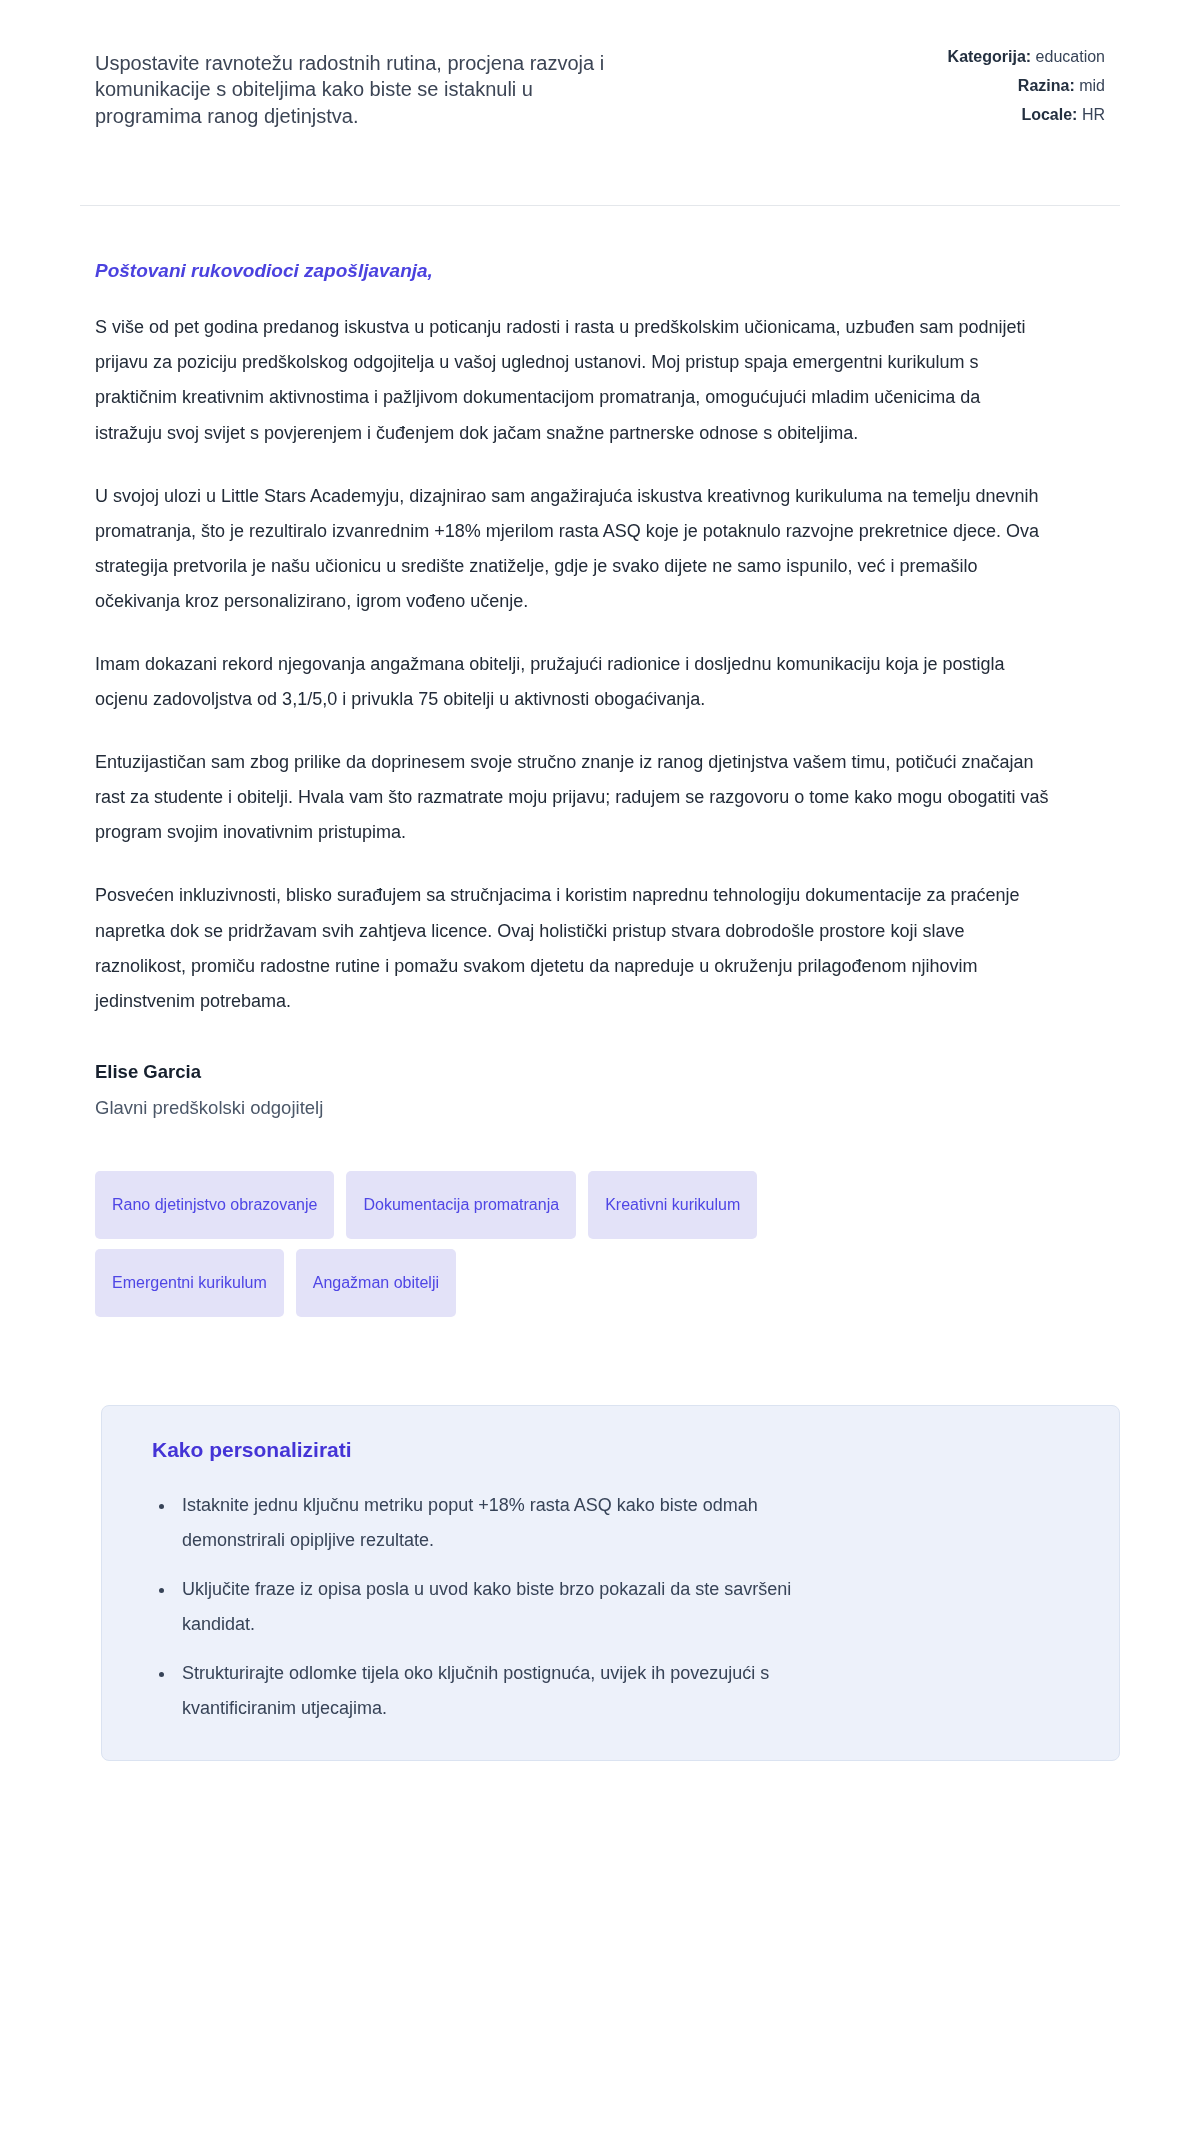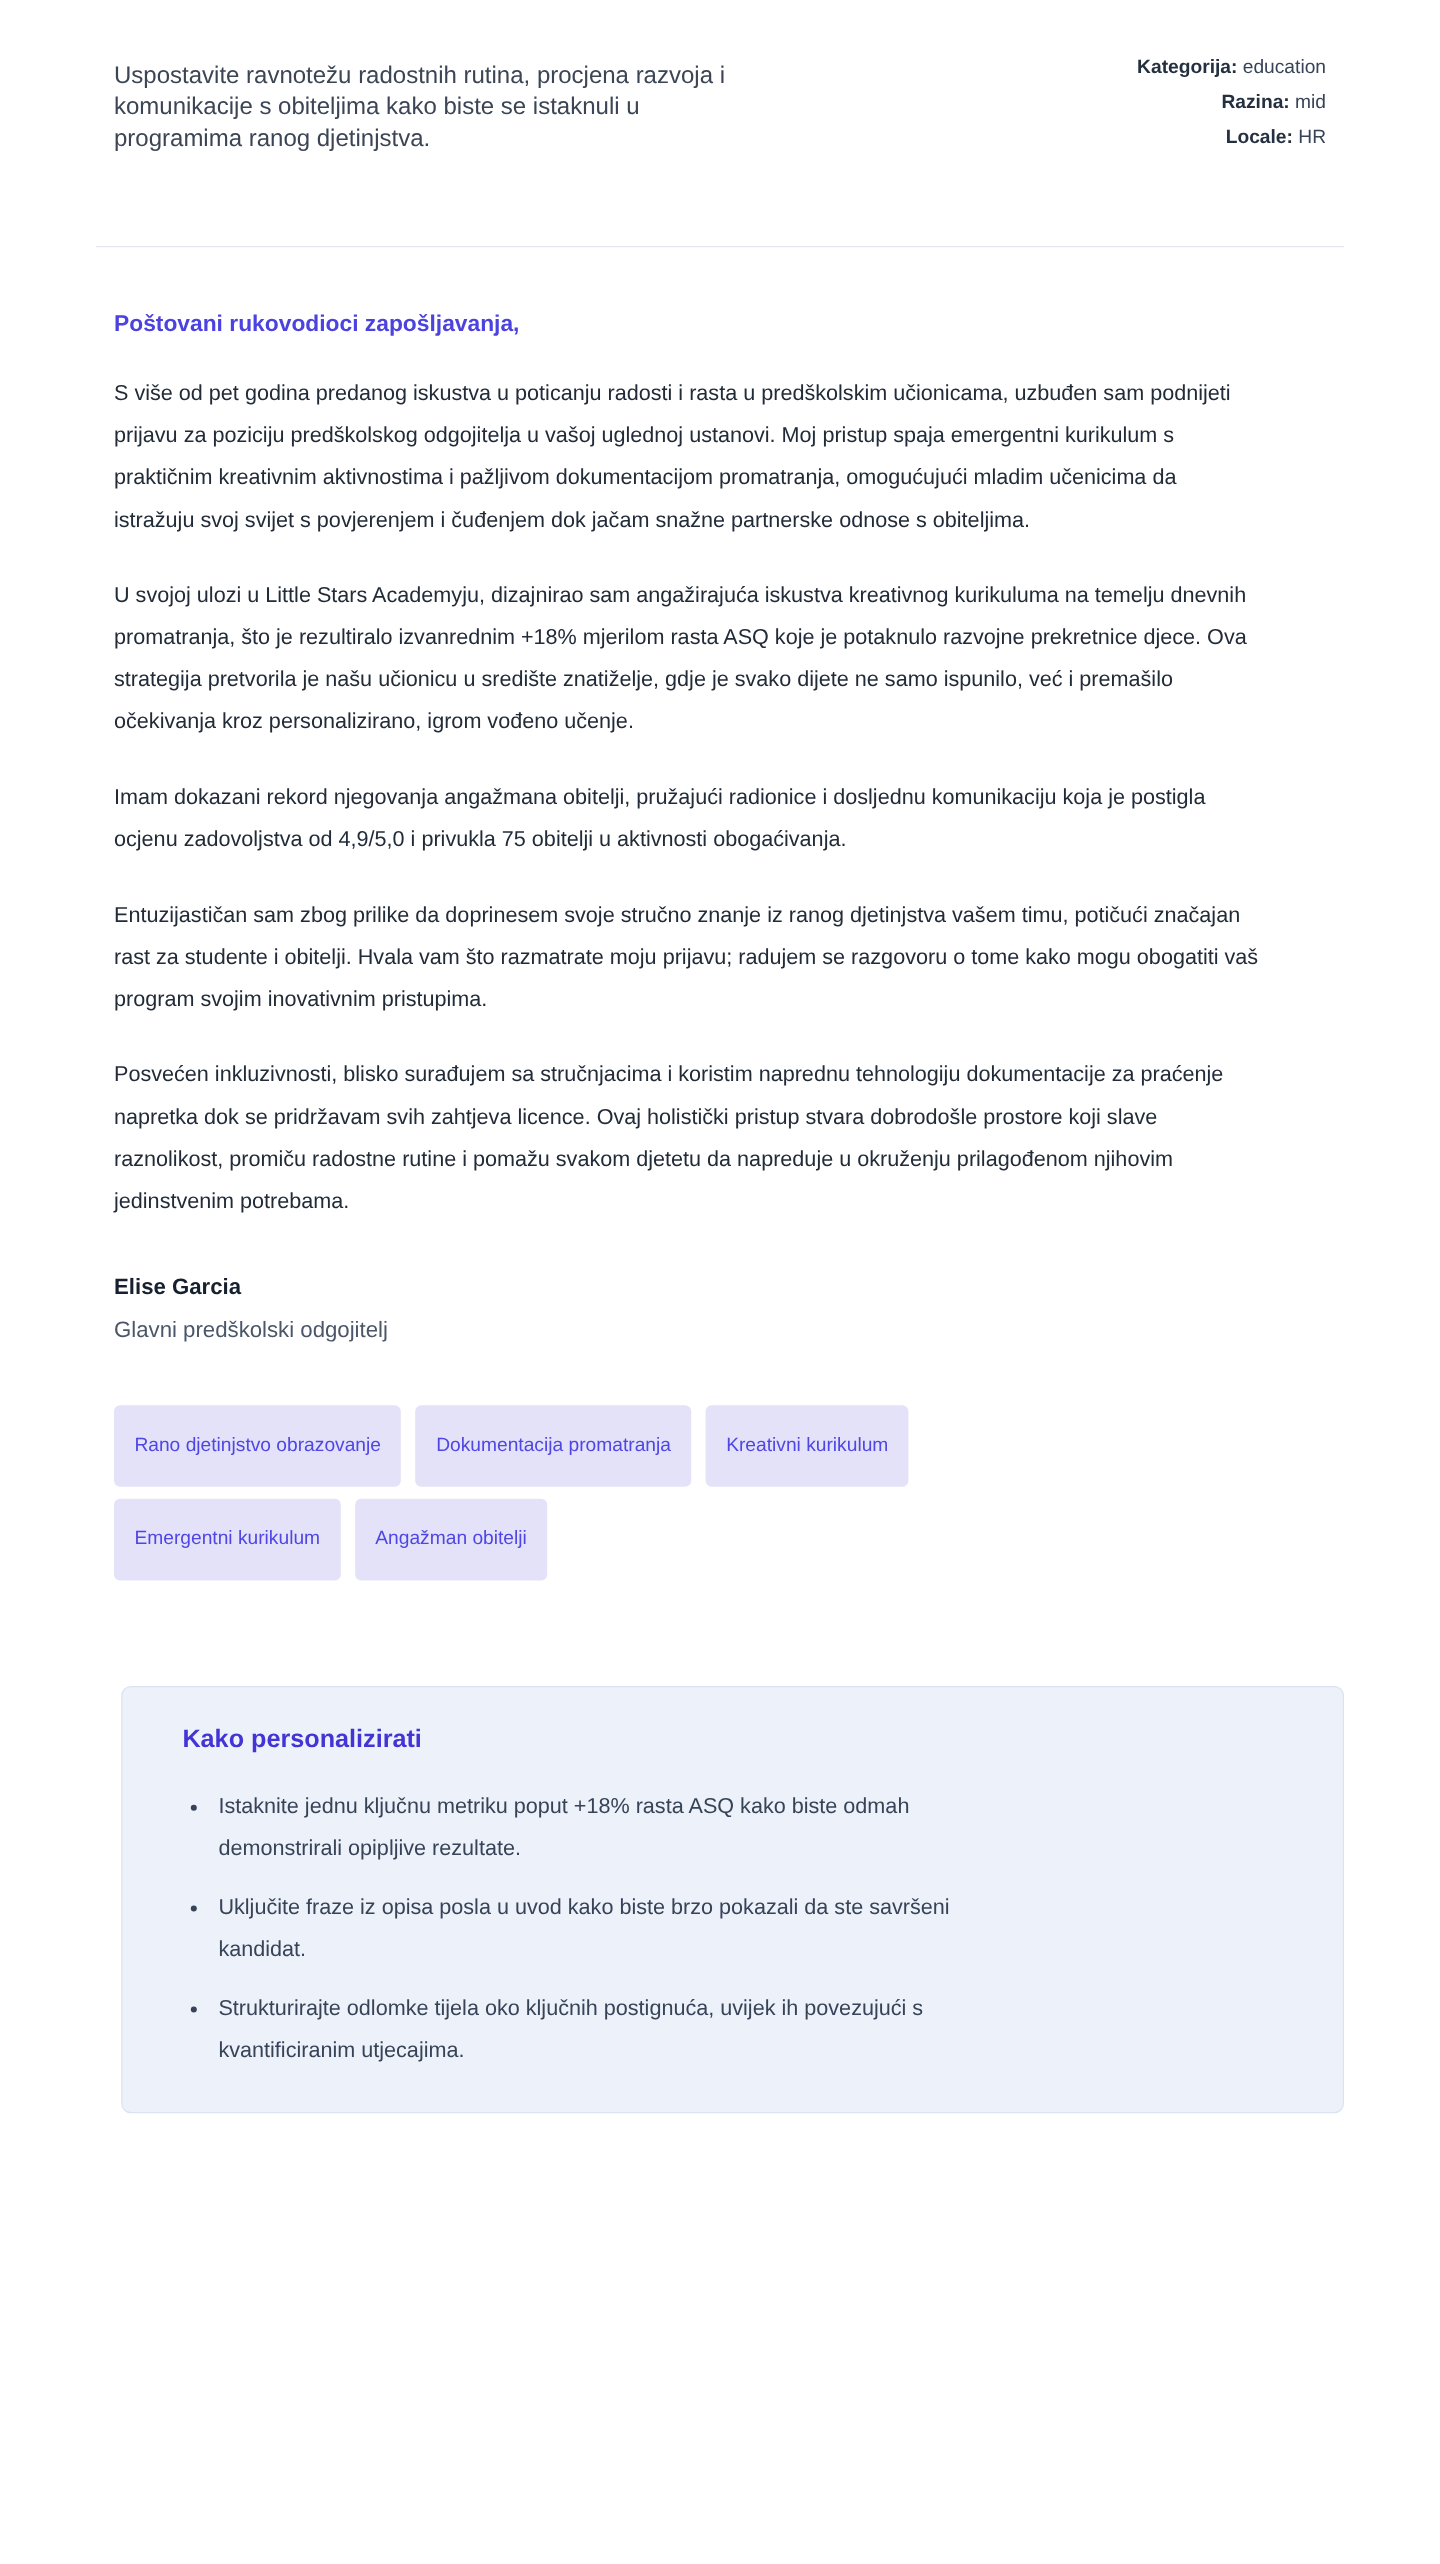--- a/index.html
+++ b/index.html
@@ -63,20 +63,21 @@
 
   hr.rule{border:none;border-top:1px solid var(--divider);margin:72px 0 0;}
 
   
   .letter{padding-left:15px;}
   .greeting{
     margin:54px 0 0;
     font-size:19px;
     font-weight:700;
     color:var(--accent);
+    font-style:italic;
   }
   .para{
     font-size:18px;
     line-height:1.95;
     color:var(--body_text);
     max-width:955px;
     margin:28px 0;
   }
   .sig-name{margin:42px 0 0;font-size:18.5px;font-weight:700;color:var(--signature_name);}
   .sig-role{margin:14px 0 0;font-size:18.5px;color:var(--signature_role);}
@@ -152,21 +153,21 @@
       </aside>
   </header>
 
   <hr class="rule">
 
   <section class="letter">
     <p class="greeting">Poštovani rukovodioci zapošljavanja,</p>
     <div>
         <p class="para">S više od pet godina predanog iskustva u poticanju radosti i rasta u predškolskim učionicama, uzbuđen sam podnijeti prijavu za poziciju predškolskog odgojitelja u vašoj uglednoj ustanovi. Moj pristup spaja emergentni kurikulum s praktičnim kreativnim aktivnostima i pažljivom dokumentacijom promatranja, omogućujući mladim učenicima da istražuju svoj svijet s povjerenjem i čuđenjem dok jačam snažne partnerske odnose s obiteljima.</p>
         <p class="para">U svojoj ulozi u Little Stars Academyju, dizajnirao sam angažirajuća iskustva kreativnog kurikuluma na temelju dnevnih promatranja, što je rezultiralo izvanrednim +18% mjerilom rasta ASQ koje je potaknulo razvojne prekretnice djece. Ova strategija pretvorila je našu učionicu u središte znatiželje, gdje je svako dijete ne samo ispunilo, već i premašilo očekivanja kroz personalizirano, igrom vođeno učenje.</p>
-        <p class="para">Imam dokazani rekord njegovanja angažmana obitelji, pružajući radionice i dosljednu komunikaciju koja je postigla ocjenu zadovoljstva od 4,9/5,0 i privukla 75 obitelji u aktivnosti obogaćivanja.</p>
+        <p class="para">Imam dokazani rekord njegovanja angažmana obitelji, pružajući radionice i dosljednu komunikaciju koja je postigla ocjenu zadovoljstva od 3,1/5,0 i privukla 75 obitelji u aktivnosti obogaćivanja.</p>
         <p class="para">Entuzijastičan sam zbog prilike da doprinesem svoje stručno znanje iz ranog djetinjstva vašem timu, potičući značajan rast za studente i obitelji. Hvala vam što razmatrate moju prijavu; radujem se razgovoru o tome kako mogu obogatiti vaš program svojim inovativnim pristupima.</p>
         <p class="para">Posvećen inkluzivnosti, blisko surađujem sa stručnjacima i koristim naprednu tehnologiju dokumentacije za praćenje napretka dok se pridržavam svih zahtjeva licence. Ovaj holistički pristup stvara dobrodošle prostore koji slave raznolikost, promiču radostne rutine i pomažu svakom djetetu da napreduje u okruženju prilagođenom njihovim jedinstvenim potrebama.</p>
       </div>
     <p class="sig-name">Elise Garcia</p>
     <p class="sig-role">Glavni predškolski odgojitelj</p>
   </section>
 
   <div class="tags">
       <span class="tag">Rano djetinjstvo obrazovanje</span>
       <span class="tag">Dokumentacija promatranja</span>

